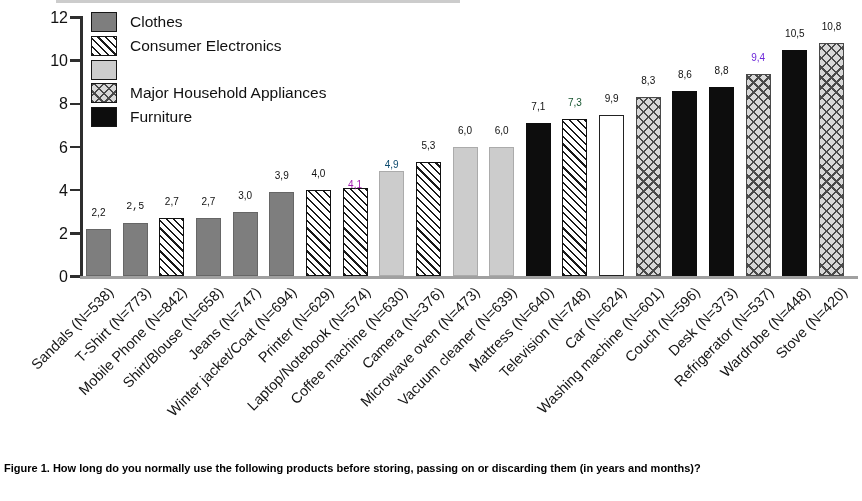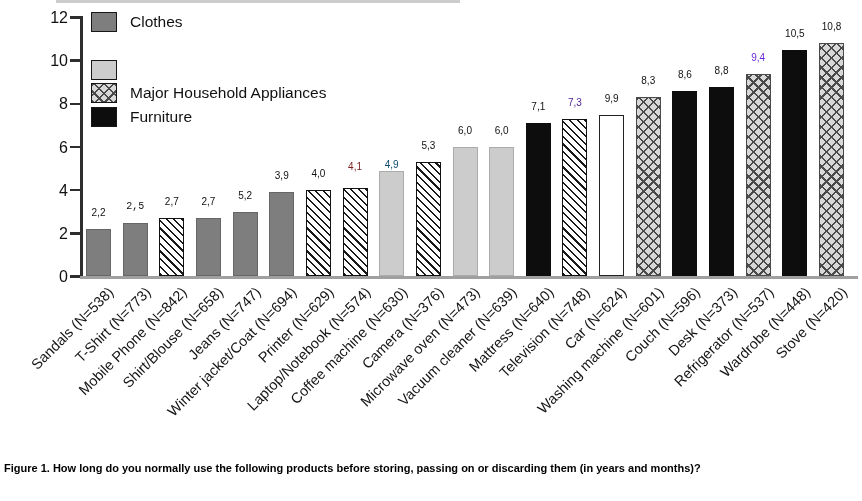--- a/index.html
+++ b/index.html
@@ -59,48 +59,48 @@
       <div class="bar pat-solid" style="--fill: #7e7e7e; --border: #666666; left: 122.65px; top: 222.55px; width: 25px; height: 53.95px;"></div>
       <div class="value-label" style="left: 111.15px; top: 197.55px; color: rgb(17, 17, 17); font-family: Liberation Mono, monospace;">2,5</div>
       <div class="xlabel" style="right: 719.85px; top: 284px;">T-Shirt (N=773)</div>
       <div class="bar pat-diag" style="--fill: #ffffff; --line: #1a1a1a; --border: #111111; left: 159.3px; top: 218.234px; width: 25px; height: 58.266px;"></div>
       <div class="value-label" style="left: 147.8px; top: 193.234px; color: rgb(17, 17, 17);">2,7</div>
       <div class="xlabel" style="right: 683.2px; top: 284px;">Mobile Phone (N=842)</div>
       <div class="bar pat-solid" style="--fill: #7e7e7e; --border: #666666; left: 195.95px; top: 218.234px; width: 25px; height: 58.266px;"></div>
       <div class="value-label" style="left: 184.45px; top: 193.234px; color: rgb(17, 17, 17);">2,7</div>
       <div class="xlabel" style="right: 646.55px; top: 284px;">Shirt/Blouse (N=658)</div>
       <div class="bar pat-solid" style="--fill: #7e7e7e; --border: #666666; left: 232.6px; top: 211.76px; width: 25px; height: 64.74px;"></div>
-      <div class="value-label" style="left: 221.1px; top: 186.76px; color: rgb(17, 17, 17);">5,2</div>
+      <div class="value-label" style="left: 221.1px; top: 186.76px; color: rgb(17, 17, 17);">3,0</div>
       <div class="xlabel" style="right: 609.9px; top: 284px;">Jeans (N=747)</div>
       <div class="bar pat-solid" style="--fill: #7e7e7e; --border: #666666; left: 269.25px; top: 192.338px; width: 25px; height: 84.162px;"></div>
       <div class="value-label" style="left: 257.75px; top: 167.338px; color: rgb(17, 17, 17);">3,9</div>
       <div class="xlabel" style="right: 573.25px; top: 284px;">Winter jacket/Coat (N=694)</div>
       <div class="bar pat-diag" style="--fill: #ffffff; --line: #1a1a1a; --border: #111111; left: 305.9px; top: 190.18px; width: 25px; height: 86.32px;"></div>
       <div class="value-label" style="left: 294.4px; top: 165.18px; color: rgb(17, 17, 17);">4,0</div>
       <div class="xlabel" style="right: 536.6px; top: 284px;">Printer (N=629)</div>
       <div class="bar pat-diag" style="--fill: #ffffff; --line: #1a1a1a; --border: #111111; left: 342.55px; top: 188.022px; width: 25px; height: 88.478px;"></div>
-      <div class="value-label" style="left: 331.05px; top: 158px; color: #7f1d1d;">4,1</div>
+      <div class="value-label" style="left: 331.05px; top: 176px; color: #a21caf;">4,1</div>
       <div class="xlabel" style="right: 499.95px; top: 284px;">Laptop/Notebook (N=574)</div>
       <div class="bar pat-solid" style="--fill: #cccccc; --border: #ababab; left: 379.2px; top: 170.758px; width: 25px; height: 105.742px;"></div>
       <div class="value-label" style="left: 367.7px; top: 130px; color: #0c4a6e; margin-top: 26px;">4,9</div>
       <div class="xlabel" style="right: 463.3px; top: 284px;">Coffee machine (N=630)</div>
       <div class="bar pat-diag" style="--fill: #ffffff; --line: #1a1a1a; --border: #111111; left: 415.85px; top: 162.126px; width: 25px; height: 114.374px;"></div>
       <div class="value-label" style="left: 404.35px; top: 137.126px; color: rgb(17, 17, 17);">5,3</div>
       <div class="xlabel" style="right: 426.65px; top: 284px;">Camera (N=376)</div>
       <div class="bar pat-solid" style="--fill: #cccccc; --border: #ababab; left: 452.5px; top: 147.02px; width: 25px; height: 129.48px;"></div>
       <div class="value-label" style="left: 441px; top: 122.02px; color: rgb(17, 17, 17);">6,0</div>
       <div class="xlabel" style="right: 390px; top: 284px;">Microwave oven (N=473)</div>
       <div class="bar pat-solid" style="--fill: #cccccc; --border: #ababab; left: 489.15px; top: 147.02px; width: 25px; height: 129.48px;"></div>
       <div class="value-label" style="left: 477.65px; top: 122.02px; color: rgb(17, 17, 17);">6,0</div>
       <div class="xlabel" style="right: 353.35px; top: 284px;">Vacuum cleaner (N=639)</div>
       <div class="bar pat-solid" style="--fill: #0d0d0d; --border: #0d0d0d; left: 525.8px; top: 123.282px; width: 25px; height: 153.218px;"></div>
       <div class="value-label" style="left: 514.3px; top: 98.282px; color: rgb(17, 17, 17);">7,1</div>
       <div class="xlabel" style="right: 316.7px; top: 284px;">Mattress (N=640)</div>
       <div class="bar pat-diag" style="--fill: #ffffff; --line: #1a1a1a; --border: #111111; left: 562.45px; top: 118.966px; width: 25px; height: 157.534px;"></div>
-      <div class="value-label" style="left: 550.95px; top: 93.966px; color: #4c1d95;">7,3</div>
+      <div class="value-label" style="left: 550.95px; top: 93.966px; color: #14532d;">7,3</div>
       <div class="xlabel" style="right: 280.05px; top: 284px;">Television (N=748)</div>
       <div class="bar pat-solid" style="--fill: #ffffff; --border: #222222; left: 599.1px; top: 114.65px; width: 25px; height: 161.85px;"></div>
       <div class="value-label" style="left: 587.6px; top: 89.65px; color: rgb(17, 17, 17);">9,9</div>
       <div class="xlabel" style="right: 243.4px; top: 284px;">Car (N=624)</div>
       <div class="bar pat-cross" style="--fill: #d8d8d8; --line: #4a4a4a; --border: #4a4a4a; left: 635.75px; top: 97.386px; width: 25px; height: 179.114px;"></div>
       <div class="value-label" style="left: 624.25px; top: 72.386px; color: rgb(17, 17, 17);">8,3</div>
       <div class="xlabel" style="right: 206.75px; top: 284px;">Washing machine (N=601)</div>
       <div class="bar pat-solid" style="--fill: #0d0d0d; --border: #0d0d0d; left: 672.4px; top: 90.912px; width: 25px; height: 185.588px;"></div>
       <div class="value-label" style="left: 660.9px; top: 65.912px; color: rgb(17, 17, 17);">8,6</div>
       <div class="xlabel" style="right: 170.1px; top: 284px;">Couch (N=596)</div>
@@ -114,20 +114,24 @@
       <div class="value-label" style="left: 770.85px; top: 24.91px; color: rgb(17, 17, 17);">10,5</div>
       <div class="xlabel" style="right: 60.15px; top: 284px;">Wardrobe (N=448)</div>
       <div class="bar pat-cross" style="--fill: #d8d8d8; --line: #4a4a4a; --border: #4a4a4a; left: 819px; top: 43.436px; width: 25px; height: 233.064px;"></div>
       <div class="value-label" style="left: 807.5px; top: 18.436px; color: rgb(17, 17, 17);">10,8</div>
       <div class="xlabel" style="right: 23.5px; top: 284px;">Stove (N=420)</div>
       <div class="legend">
         <div class="legend-row" style="left: 91px; top: 12px;">
           <div class="swatch pat-solid" style="--fill: #7e7e7e; --border: #666666;"></div>
           <div class="legend-label">Clothes</div>
         </div>
+        <div class="legend-row" style="left: 91px; top: 35.8px;">
+          <div class="swatch pat-diag" style="--fill: #ffffff; --line: #1a1a1a; --border: #111111;"></div>
+          <div class="legend-label">Consumer Electronics</div>
+        </div>
         <div class="legend-row" style="left: 91px; top: 59.6px;">
           <div class="swatch pat-solid" style="--fill: #cccccc; --border: #ababab;"></div>
         </div>
         <div class="legend-row" style="left: 91px; top: 83.4px;">
           <div class="swatch pat-cross" style="--fill: #d8d8d8; --line: #4a4a4a; --border: #4a4a4a;"></div>
           <div class="legend-label">Major Household Appliances</div>
         </div>
         <div class="legend-row" style="left: 91px; top: 107.2px;">
           <div class="swatch pat-solid" style="--fill: #0d0d0d; --border: #0d0d0d;"></div>
           <div class="legend-label">Furniture</div>

